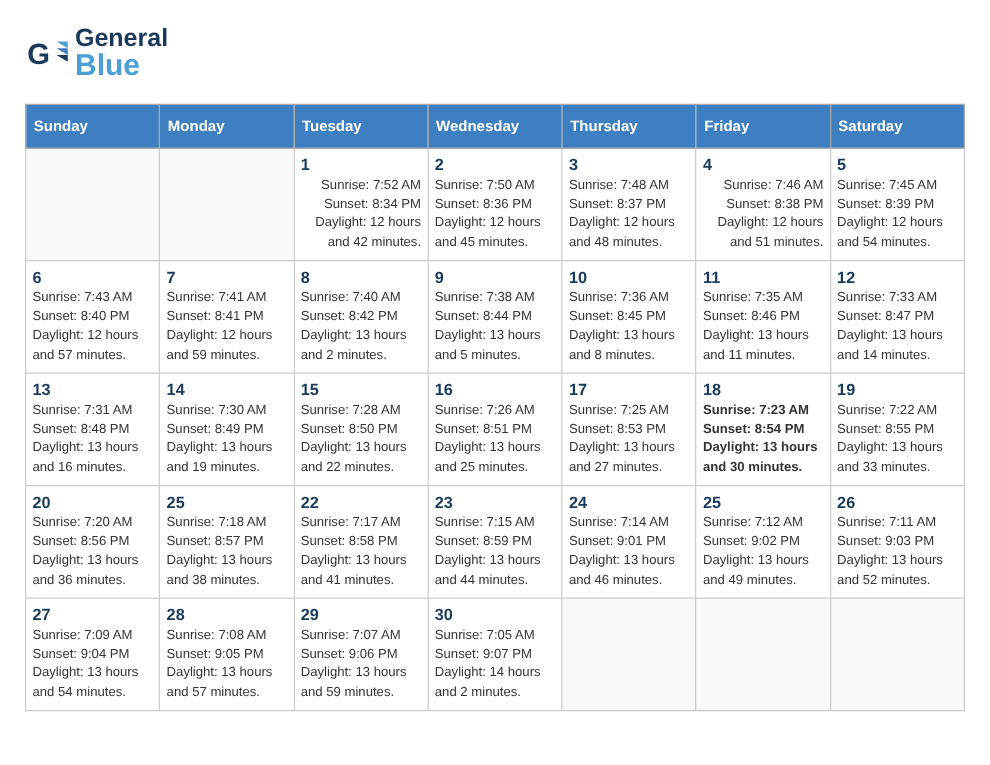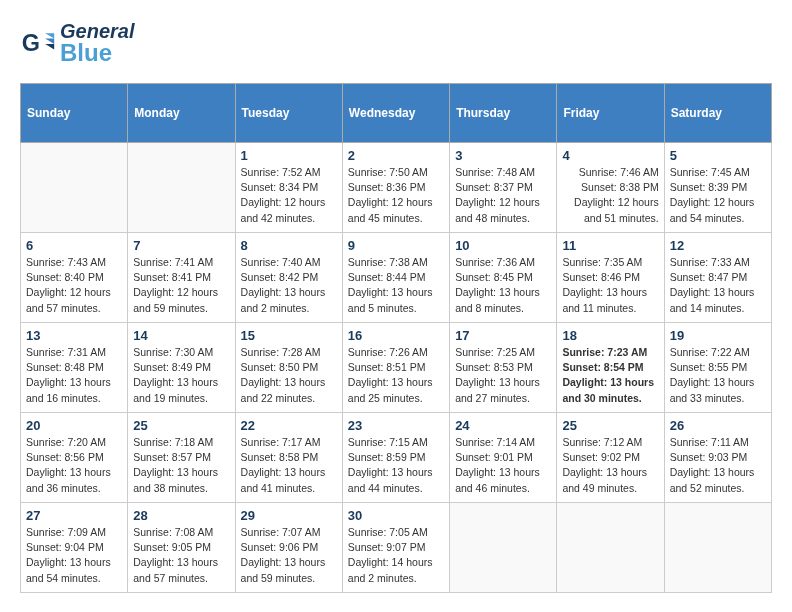--- a/index.html
+++ b/index.html
@@ -39,21 +39,21 @@
     }
     .calendar {
       width: 100%;
       border-collapse: collapse;
       font-size: 11px;
     }
     .calendar th {
       background-color: #3d7fc1;
       color: #fff;
       text-align: left;
-      padding: 22px 6px;
+      padding: 10px 6px;
       font-size: 12px;
       font-weight: bold;
       border: 1px solid #aaa;
     }
     .calendar td {
       vertical-align: top;
       border: 1px solid #ccc;
       padding: 5px 5px;
       width: 107px;
       min-height: 80px;
@@ -84,21 +84,21 @@
 
 <div class="header">
   <div class="logo">
     <svg class="logo-icon" viewBox="0 0 40 40">
       <text x="2" y="28" font-size="26" font-weight="bold" fill="#1a3a5c" font-family="Arial">G</text>
       <polygon points="28,8 38,14 38,8" fill="#4a9fd4"></polygon>
       <polygon points="28,14 38,20 38,14" fill="#3d7fc1"></polygon>
       <polygon points="28,20 38,26 38,20" fill="#1a3a5c"></polygon>
     </svg>
     <div>
-      <div style="font-size:20px;font-weight:bold;color:#1a3a5c;font-style:italic;">General</div>
+      <div style="font-size:20px;font-weight:bold;color:#1a3a5c;">General</div>
       <div style="font-size:24px;font-weight:bold;color:#4a9fd4;margin-top:-4px;">Blue</div>
     </div>
   </div>
   <div class="title-block">
     <div class="month-title"></div>
     <div class="subtitle"></div>
   </div>
 </div>
 
 <table class="calendar">
@@ -112,21 +112,21 @@
         <th>Friday</th>
         <th>Saturday</th>
       </tr>
   </thead>
   <tbody id="calendar-body">
   <tr class="week-row">
         <td class="empty"></td>
         <td class="empty"></td>
         <td>
           <span class="day-num">1</span>
-          <div class="day-info" style="white-space: pre-line;">Sunrise: 7:52 AM
+          <div class="day-info" style="white-space: pre-line; text-align: right;">Sunrise: 7:52 AM
 Sunset: 8:34 PM
 Daylight: 12 hours and 42 minutes.</div>
         </td>
         <td>
           <span class="day-num">2</span>
           <div class="day-info" style="white-space: pre-line;">Sunrise: 7:50 AM
 Sunset: 8:36 PM
 Daylight: 12 hours and 45 minutes.</div>
         </td>
         <td>

